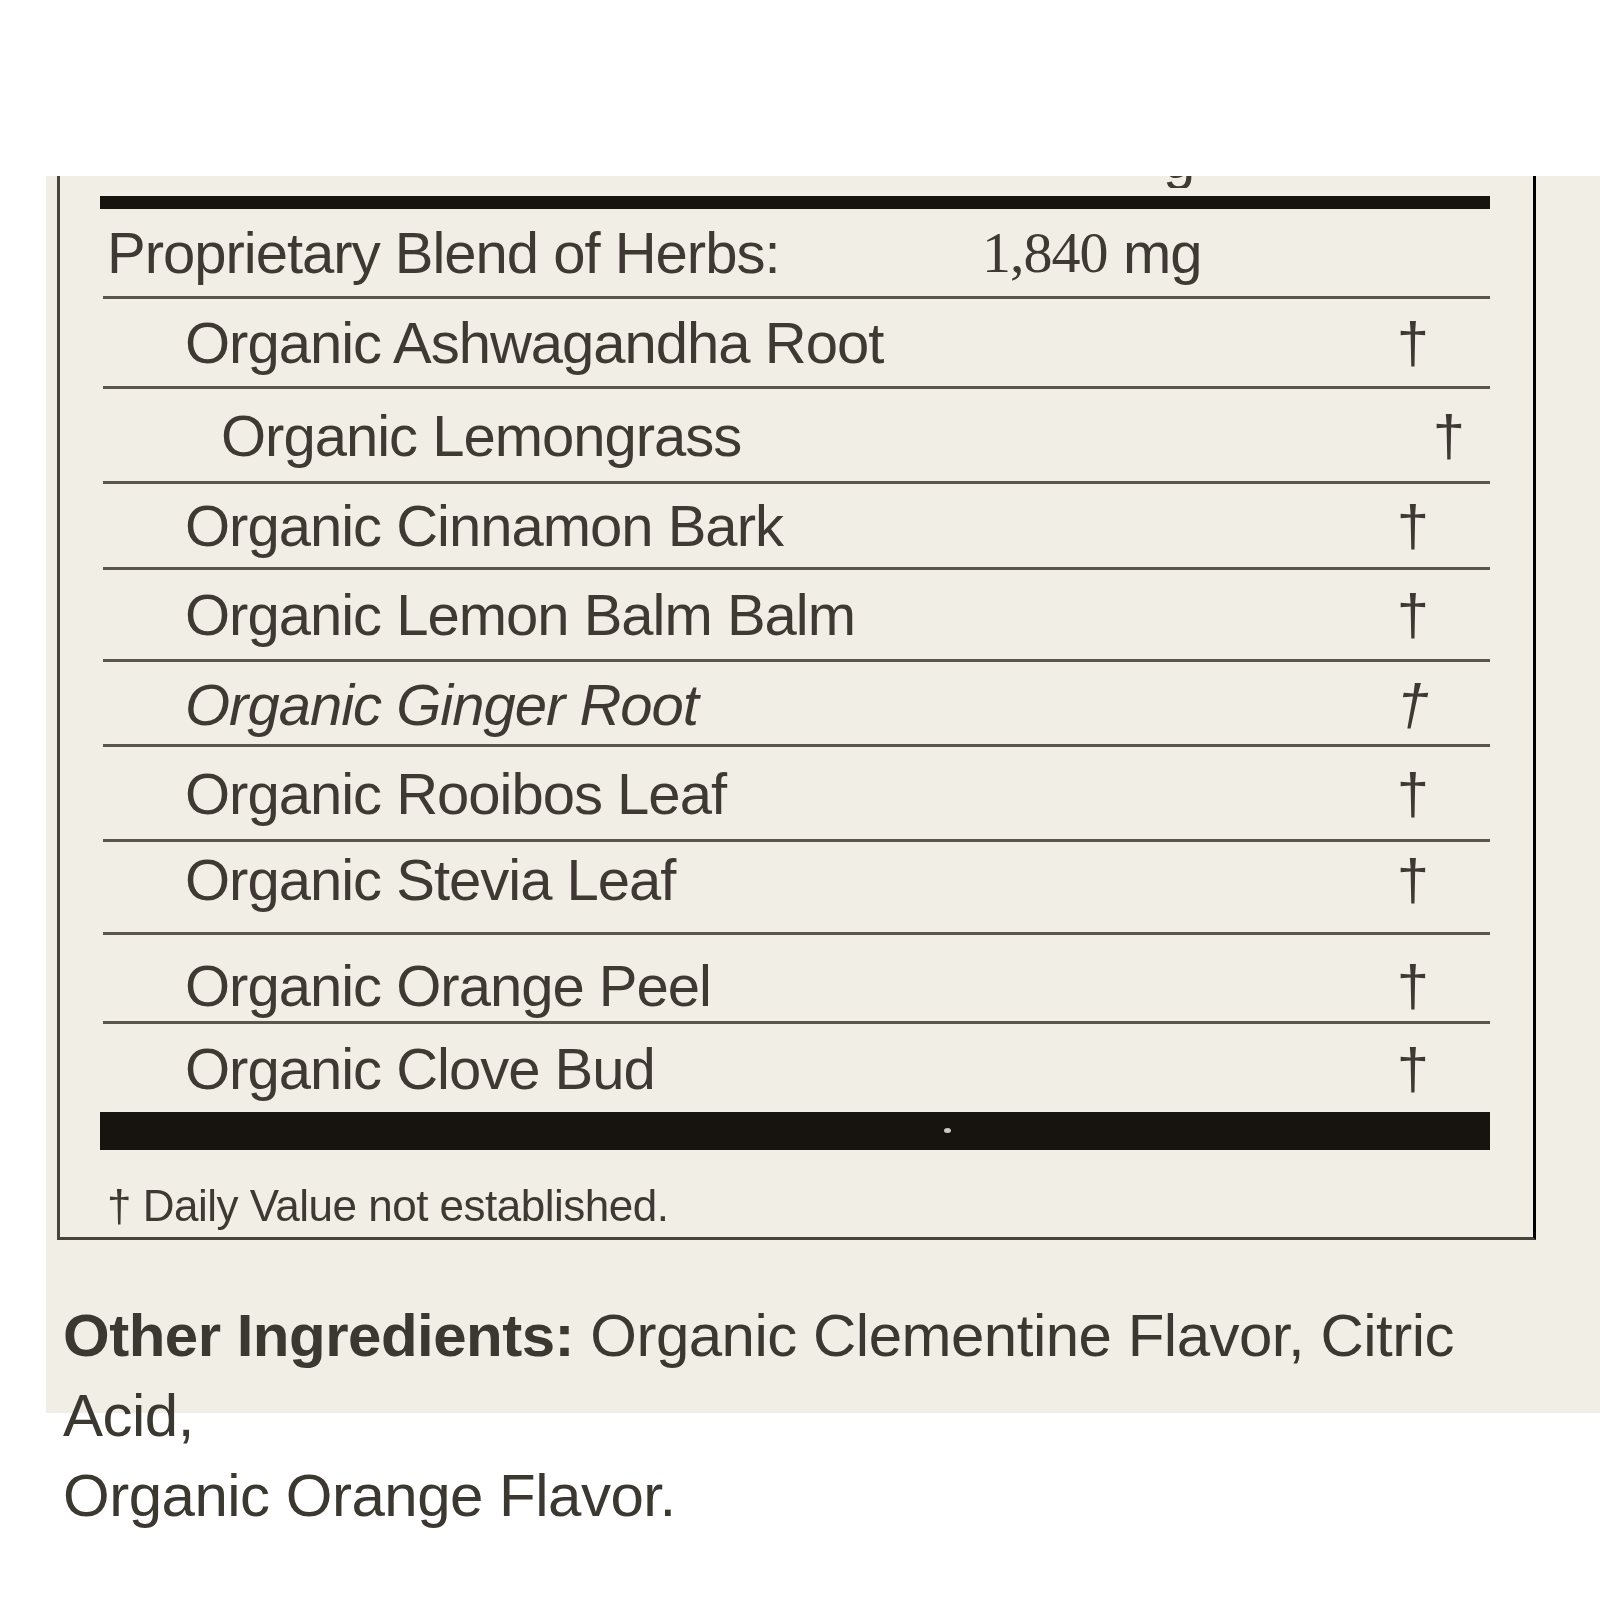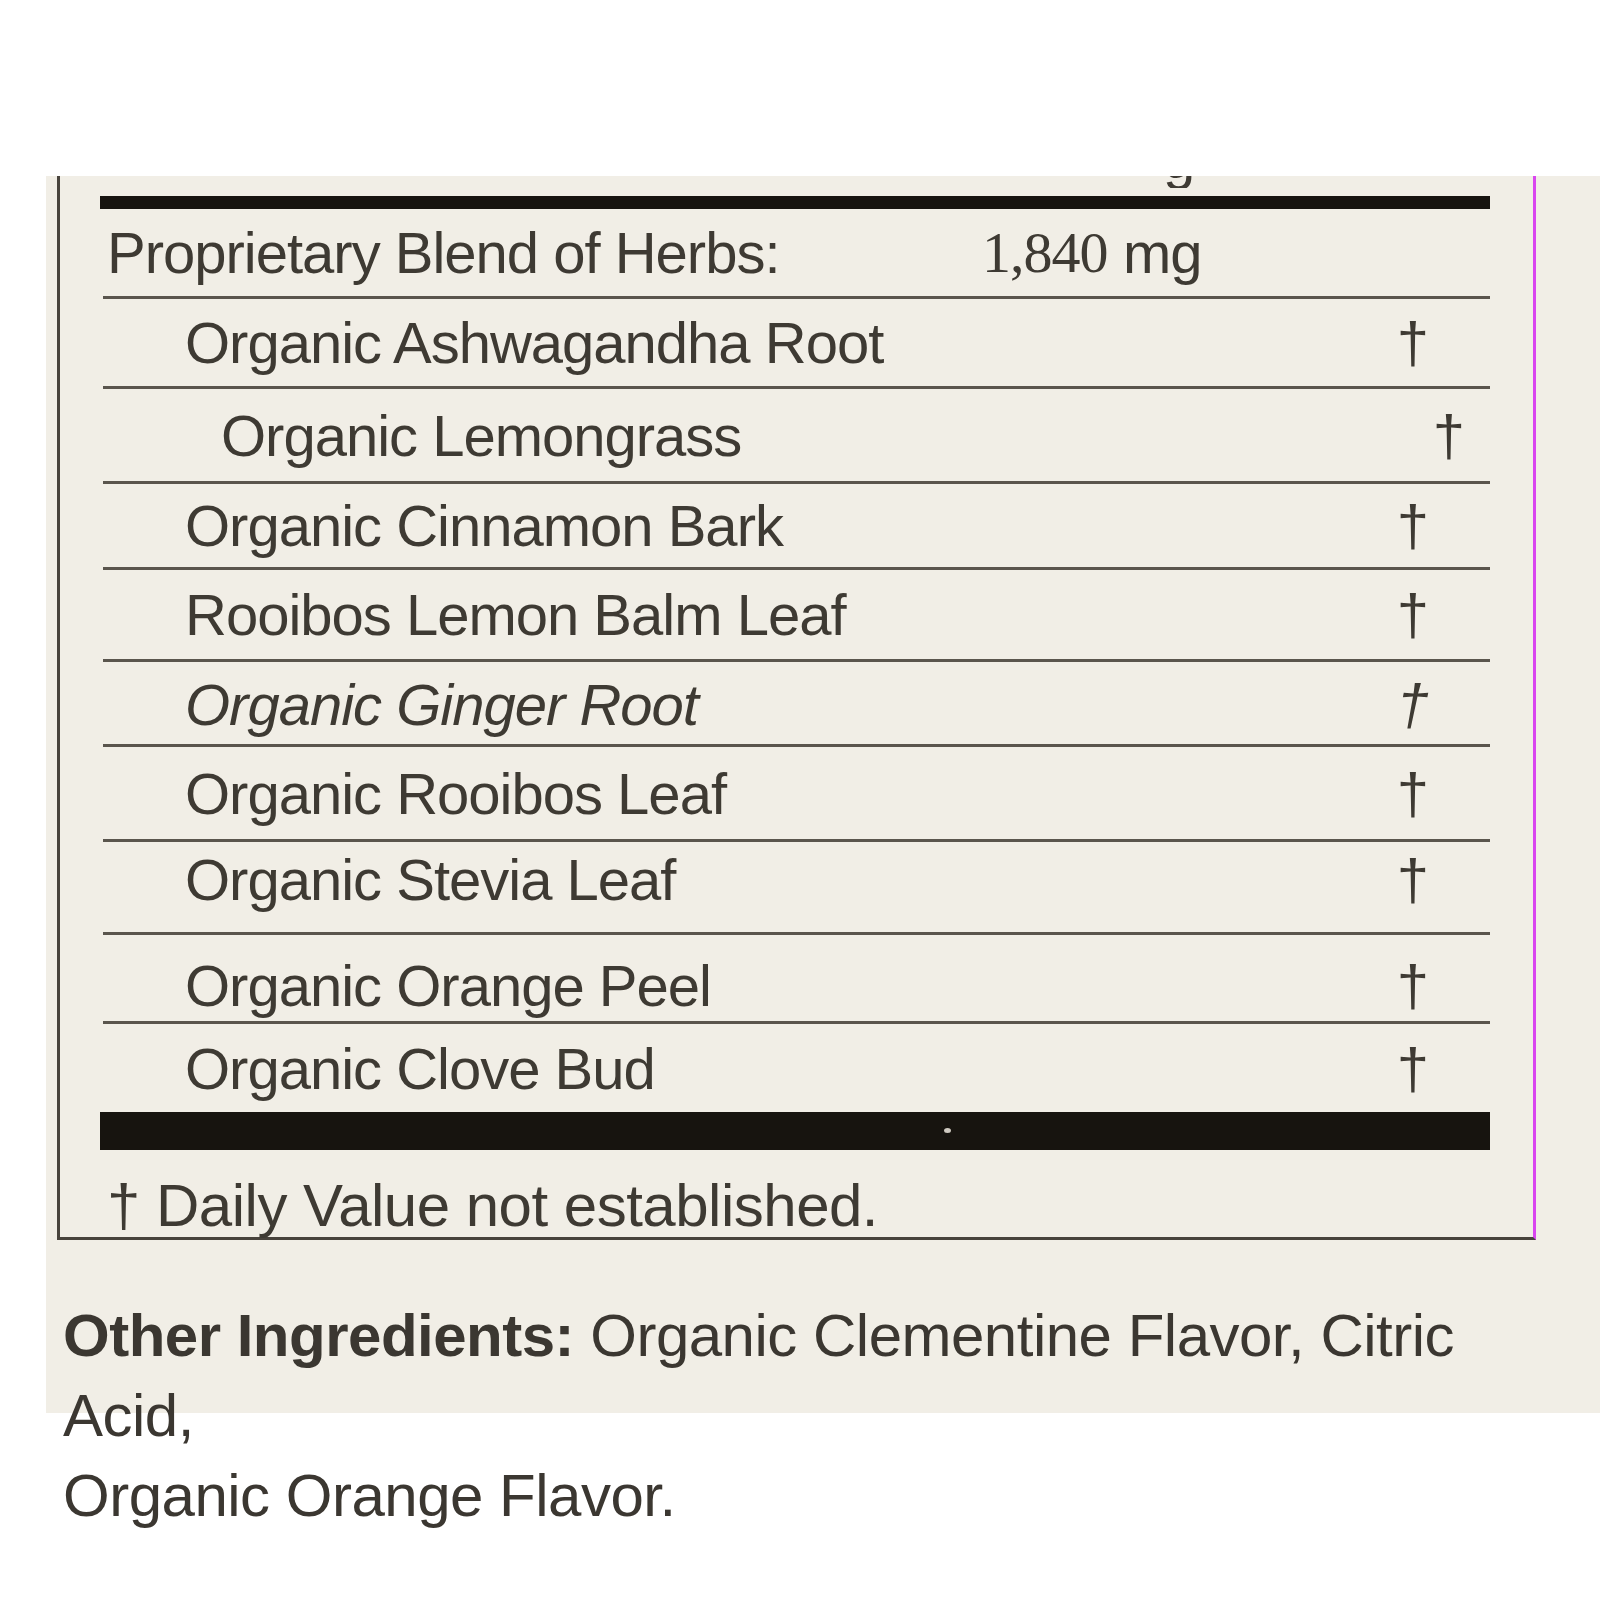--- a/index.html
+++ b/index.html
@@ -7,35 +7,35 @@
     width:1600px;height:1600px;background:#ffffff;position:relative;
     font-family:"Liberation Sans", sans-serif;overflow:hidden;
   }
   .label{
     position:absolute;left:46px;top:176px;width:1554px;height:1237px;
     background:#f1eee6;
   }
   
   .panel{
     position:absolute;left:11px;top:0;width:1473px;height:1061px;
-    border-left:3px solid #48433c;border-right:3px solid #d946ef;border-bottom:3px solid #48433c;
+    border-left:3px solid #48433c;border-right:3px solid #000000;border-bottom:3px solid #48433c;
   }
   .bar{position:absolute;left:40px;width:1390px;background:#17140f;}
   .bar-top{top:20px;height:13px;}
   .bar-bottom{top:936px;height:38px;}
   .hairline{position:absolute;left:43px;width:1387px;height:3px;background:#5a554d;}
   .row{position:absolute;left:0;width:1460px;display:flex;align-items:center;}
   .txt{font-size:58px;color:#3e3a33;letter-spacing:-1px;white-space:nowrap;}
   .hdr-name{position:absolute;left:47px;}
   .amt-val{position:absolute;left:922px;font-family:Liberation Serif, serif;}
   .amt-unit{position:absolute;left:1063px;}
   .ing-name{position:absolute;left:125px;text-align:center;}
   .dag{position:absolute;left:1333px;width:40px;text-align:center;font-size:58px;color:#3e3a33;}
   .footnote-row{position:absolute;top:980px;height:72px;left:0;width:1460px;display:flex;align-items:center;}
-  .footnote-row .txt{font-size:60px;letter-spacing:-0.5px;position:absolute;left:47px;margin-top:27px;}
+  .footnote-row .txt{font-size:44px;letter-spacing:-0.5px;position:absolute;left:47px;margin-top:27px;}
   .other{
     position:absolute;left:17px;top:1085px;width:1520px;
     font-size:60px;line-height:80px;color:#3b3731;letter-spacing:-0.5px;margin-top:35px;
   }
   .other .b{font-weight:bold;}
   .gfrag{position:absolute;left:1117px;top:0;width:46px;height:12px;overflow:hidden;}
   .gfrag span{display:block;font-size:58px;line-height:58px;margin-top:-47px;color:#3e3a33;}
   .speck{position:absolute;left:884px;top:952px;width:7px;height:5px;background:#cfcac1;border-radius:50%;}
 </style>
 </head>
@@ -70,21 +70,21 @@
     </div>
 
     <div class="hairline" style="top:305px;"></div>
     <div class="row" style="top:308px;height:83px;">
       <span class="txt ing-name">Organic Cinnamon Bark</span>
       <span class="dag">†</span>
     </div>
 
     <div class="hairline" style="top:391px;"></div>
     <div class="row" style="top:394px;height:89px;">
-      <span class="txt ing-name">Rooibos Lemon Balm Leaf</span>
+      <span class="txt ing-name">Organic Lemon Balm Balm</span>
       <span class="dag">†</span>
     </div>
 
     <div class="hairline" style="top:483px;"></div>
     <div class="row" style="top:486px;height:84px;font-style:italic;">
       <span class="txt ing-name">Organic Ginger Root</span>
       <span class="dag">†</span>
     </div>
 
     <div class="hairline" style="top:568px;"></div>

